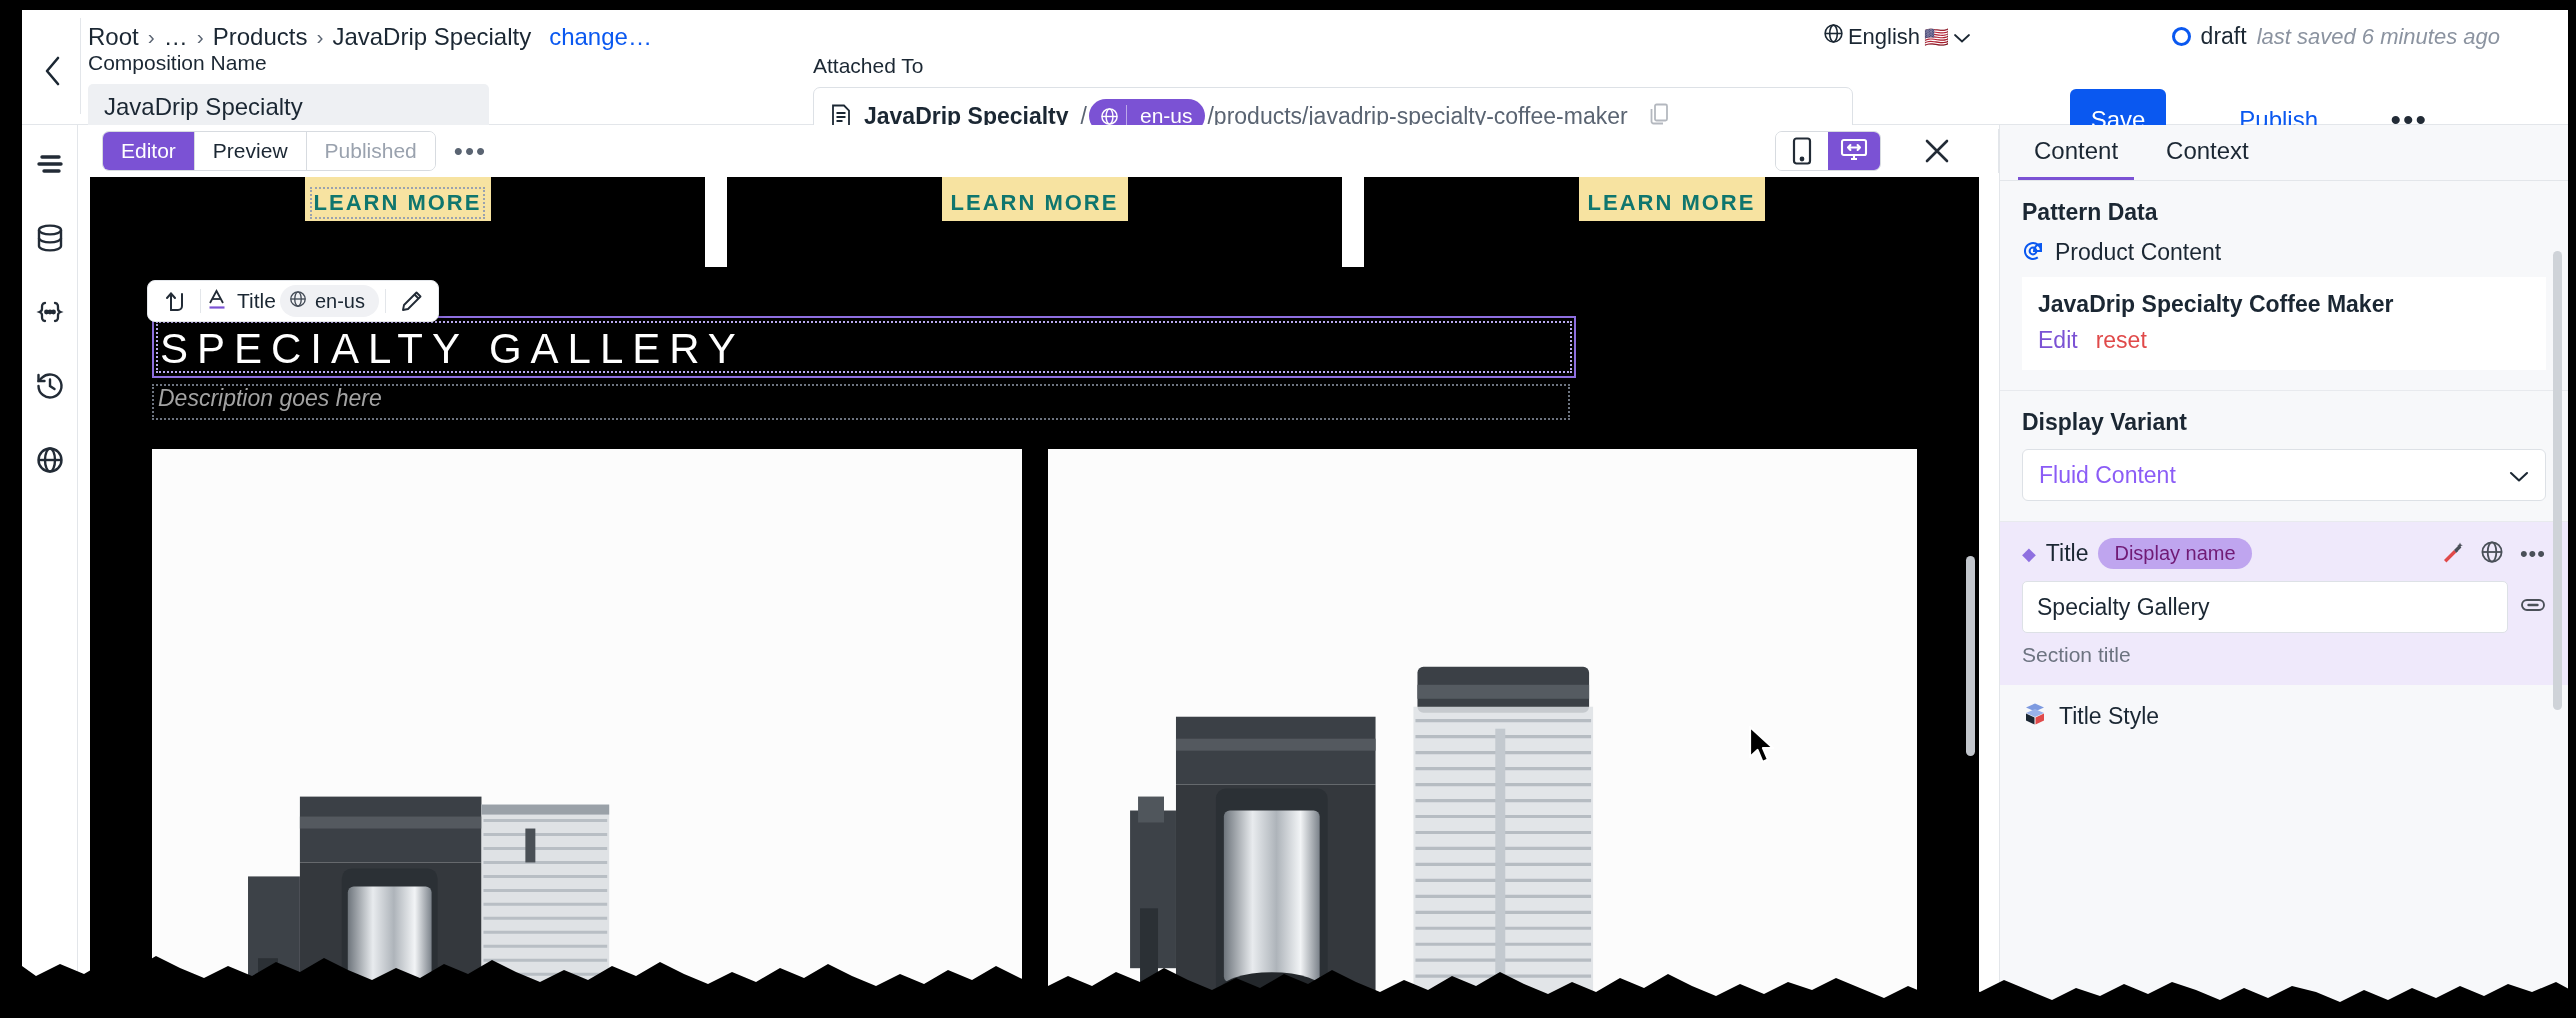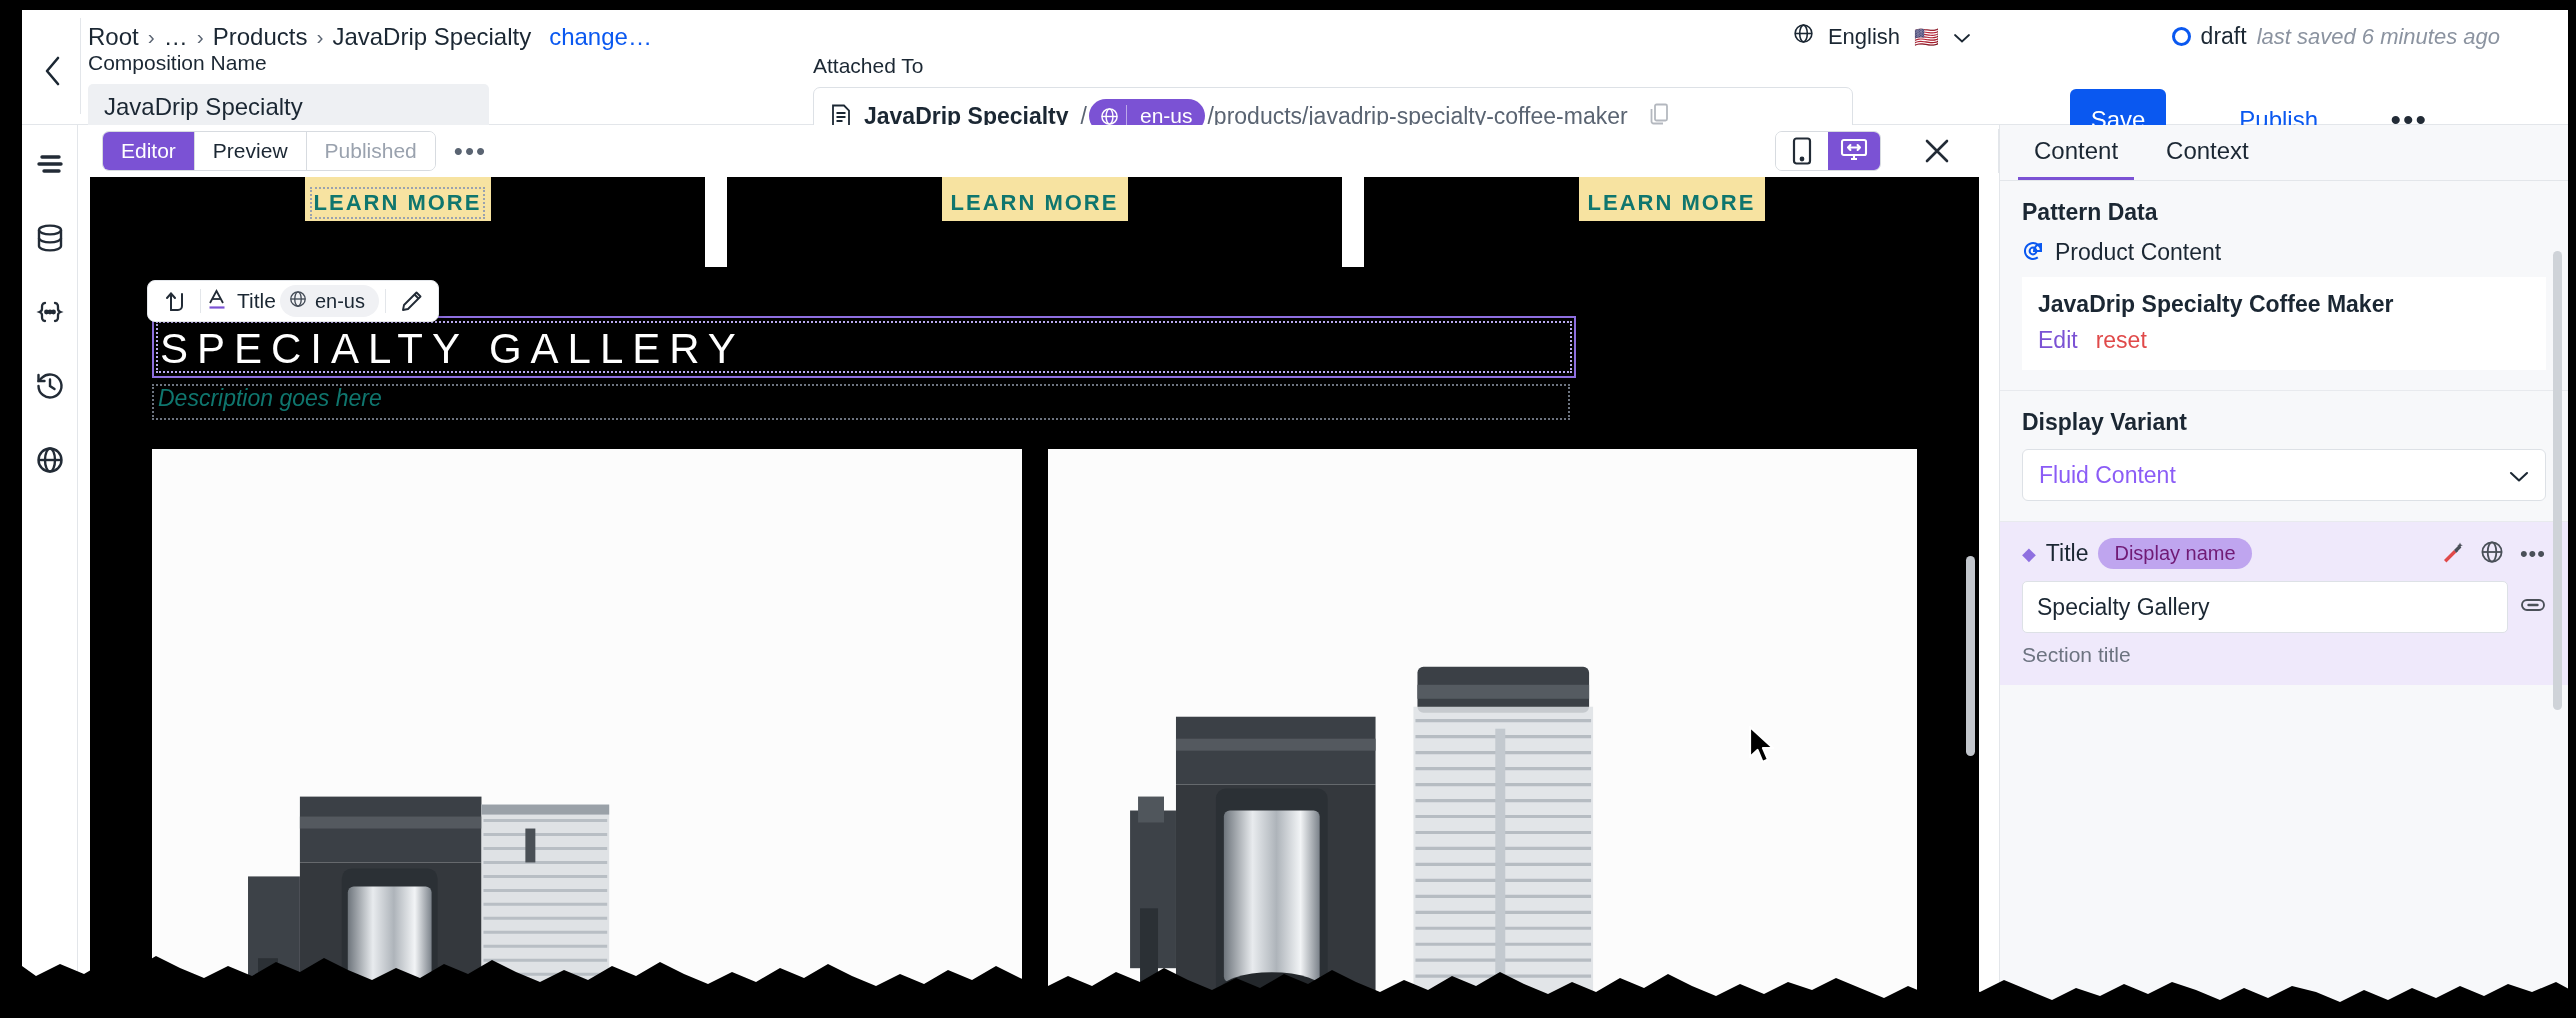--- a/index.html
+++ b/index.html
@@ -82,21 +82,21 @@
     background: #7b52d4; border-radius: 997px; height: 34px;
     color: #fff; margin: 0 2px;
   }
   .locale-pill .g { padding: 0 7px 0 11px; display: flex; align-items: center; }
   .locale-pill .sepline { width: 1px; height: 22px; background: rgba(255,255,255,.5); }
   .locale-pill .lbl { padding: 0 13px; font-size: 21px; }
   #copy-ico { margin-left: 10px; opacity: .45; cursor: pointer; }
 
   #lang-picker {
     position: absolute; right: 597px; top: 13px;
-    display: flex; align-items: center; gap: 14px;
+    display: flex; align-items: center; gap: 4px;
     font-size: 22px; color: #1b2733; cursor: pointer; white-space: nowrap;
   }
   #status-wrap {
     position: absolute; right: 68px; top: 13px;
     display: flex; align-items: center; gap: 10px; white-space: nowrap;
   }
   #status-ring {
     width: 19px; height: 19px; border: 3px solid #0a58f0; border-radius: 50%;
   }
   #status-text { font-size: 23px; color: #1b2733; }
@@ -234,21 +234,21 @@
     font-size: 42px; letter-spacing: 9px; color: #fff; font-weight: 400;
     font-family: "Liberation Sans Narrow","Liberation Sans", sans-serif;
     z-index: 21; white-space: nowrap;
   }
   #desc-box {
     position: absolute; left: 62px; top: 207px; right: 409px; height: 36px;
     border: 2px dotted #6d7480; z-index: 20;
   }
   #hero-desc {
     position: absolute; left: 68px; top: 208px;
-    font-size: 23px; color: #0f766e; font-style: italic;
+    font-size: 23px; color: #a3a3a3; font-style: italic;
     font-family: "Liberation Sans Narrow","Liberation Sans", sans-serif;
     z-index: 21;
   }
 
   
   #cards-row {
     position: absolute; left: 0; right: 0; top: 272px; bottom: 0;
     display: flex; gap: 0; padding: 0 62px;
   }
   .pcard {
@@ -686,20 +686,31 @@
           <span>
             <svg width="26" height="20" viewBox="0 0 26 20" fill="none" stroke="#4a5058" stroke-width="1.9">
                 <rect x="2" y="5" width="22" height="10" rx="5"></rect>
                 <path d="M8.5 10h9" stroke-width="2.4" stroke-linecap="round"></path>
               </svg>
           </span>
         </div>
         <div class="rp-help">Section title</div>
       </div>
 
+      <div class="rp-style-row">
+        <span>
+          <svg width="26" height="26" viewBox="0 0 26 26" fill="none">
+            <path d="M13 2.5l9 4-9 4-9-4z" fill="#7d9ae0"></path>
+            <path d="M13 8l9 4-9 4-9-4z" fill="#9ab2ea"></path>
+            <path d="M4 12.5v7l8.5 4v-7z" fill="#1b2733"></path>
+            <path d="M22 12.5v7l-8.5 4v-7z" fill="#e04a4a"></path>
+          </svg>
+        </span>
+        <span class="rp-style-label">Title Style</span>
+      </div>
 
       <div id="rp-scrollbar"></div>
     </div>
 
     <svg id="torn-bottom" viewBox="0 0 2580 70" preserveAspectRatio="none">
       <path fill="#000" d="M0,70 L2580,70 L2580,40 L2556,46 L2534,34 L2510,44 L2486,36 L2462,48 L2438,38 L2414,50 L2390,40 L2366,52 L2342,42 L2318,54 L2294,44 L2270,38 L2246,50 L2222,40 L2198,52 L2174,42 L2150,34 L2126,46 L2102,36 L2078,48 L2054,40 L2030,52 L2006,42 L1982,32 L1958,44 L1934,36 L1910,48 L1886,38 L1862,50 L1838,40 L1814,30 L1790,42 L1766,34 L1742,46 L1718,36 L1694,48 L1670,38 L1646,26 L1622,40 L1598,30 L1574,44 L1550,34 L1526,46 L1502,36 L1478,24 L1454,38 L1430,28 L1406,42 L1382,32 L1358,44 L1334,34 L1310,22 L1286,36 L1262,26 L1238,40 L1214,30 L1190,42 L1166,32 L1142,20 L1118,34 L1094,24 L1070,38 L1046,28 L1022,40 L998,30 L974,18 L950,32 L926,22 L902,36 L878,26 L854,38 L830,28 L806,16 L782,30 L758,20 L734,34 L710,24 L686,36 L662,26 L638,14 L614,28 L590,18 L566,32 L542,22 L518,34 L494,24 L470,12 L446,26 L422,16 L398,30 L374,20 L350,32 L326,22 L302,10 L278,24 L254,14 L230,28 L206,18 L182,30 L158,20 L134,8 L110,22 L86,12 L62,26 L38,16 L14,28 L0,18 Z"></path>
     </svg>
   </div>
 
   <div id="cursor">

